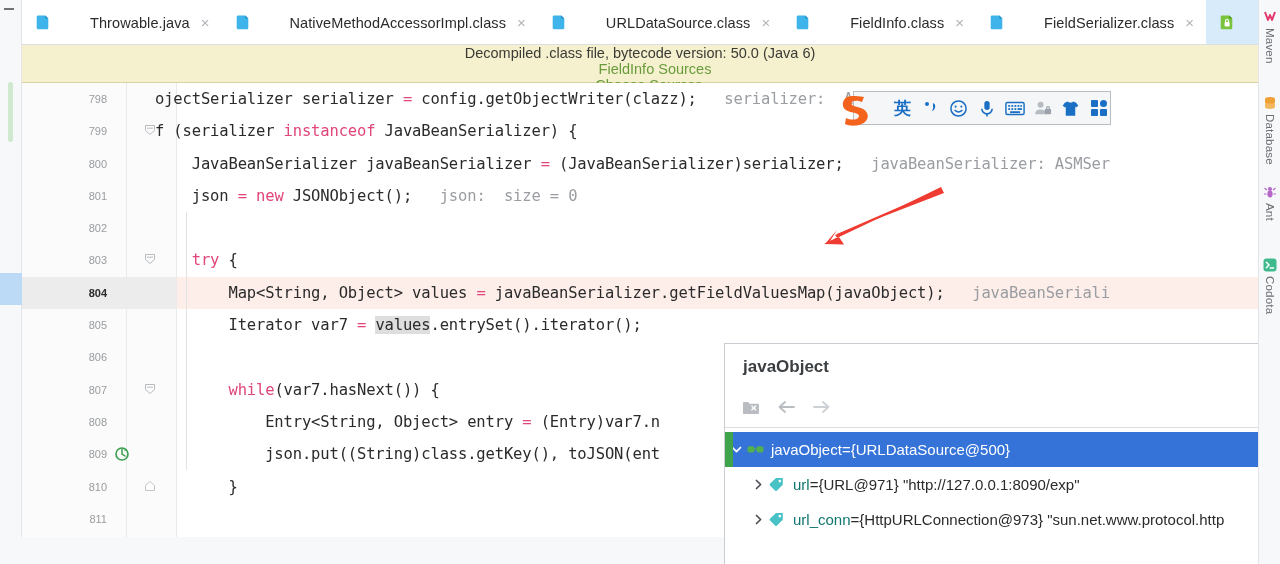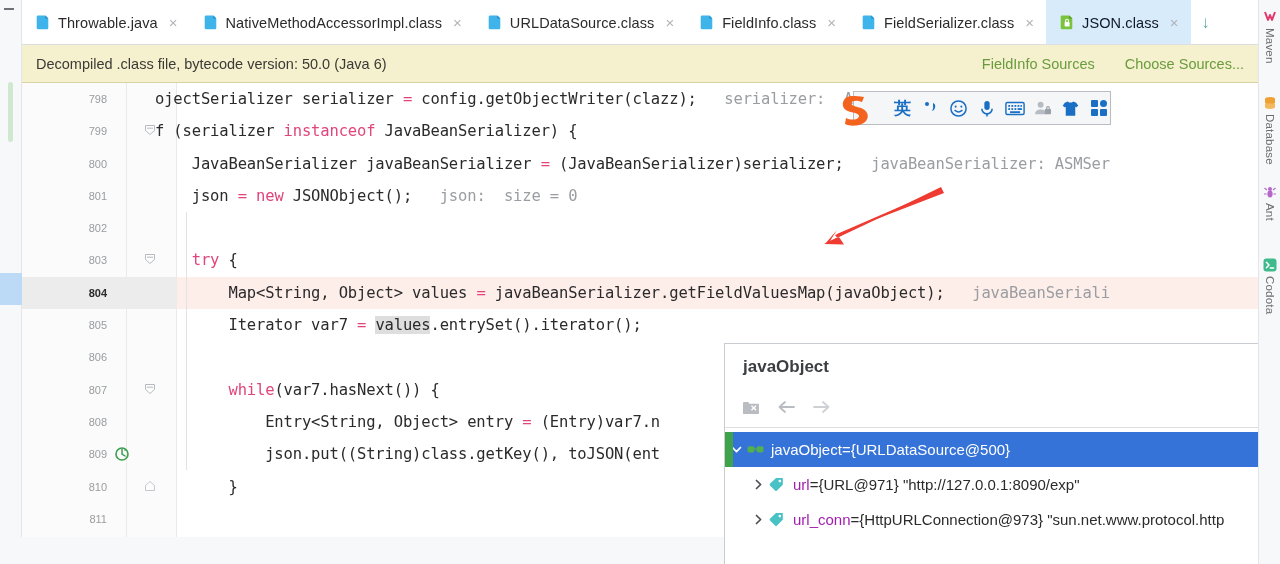--- a/index.html
+++ b/index.html
@@ -35,36 +35,36 @@
     background: #ffffff; border-bottom: 1px solid #dcdfe2;
     display: flex; align-items: stretch; white-space: nowrap; overflow: hidden;
   }
   .tab {
     display: flex; align-items: center; gap: 7px;
     padding: 0 12px 0 13px; height: 45px;
     font-size: 14.5px; color: #2b2b2b; cursor: default; position: relative;
   }
   .tab.active { background: #d8ebfb; }
   .tab.active .tab-label { color: #0f172a; }
-  .tab-label { letter-spacing: .1px; }
+  .tab-label { letter-spacing: .1px; margin-left: 32px; }
   .tab-close {
     font-size: 15px; color: #b0b3b8; line-height: 1; margin-left: 4px;
     font-family: "Liberation Sans", sans-serif;
   }
   .tab-icon { width: 16px; height: 17px; flex: 0 0 16px; position: relative; display:block; }
   .tab-more {
     display: flex; align-items: center; justify-content: center;
     width: 30px; height: 45px; color: #5fa8a8; font-size: 17px;
   }
 
   
   .banner {
     position: absolute; left: 22px; top: 45px; width: 1236px; height: 38px;
     background: #f5f0cd; border-bottom: 1px solid #d9d2a4;
-    display: flex; align-items: center; padding: 0 14px;
+    display: flex; align-items: center; padding: 0 14px; flex-direction: column;
   }
   .banner-text { font-size: 14.5px; color: #3a3a36; flex: 1; }
   .banner-link {
     font-size: 14.5px; color: #6a9c3e; margin-left: 30px; cursor: pointer;
   }
 
   
   .rightbar {
     position: absolute; right: 0; top: 0; width: 22px; height: 564px;
     background: #f7f8fa; border-left: 1px solid #e3e5e8; z-index: 30;
@@ -160,21 +160,21 @@
   }
   .tree-row.selected { background: #3573d8; color: #ffffff; }
   .tree-row.selected::before {
     content: ""; position: absolute; left: 0; top: 0; width: 8px; height: 35px; background: #3ea34a;
   }
   .tw {
     width: 22px; flex: 0 0 22px; display: flex; align-items: center; justify-content: center;
   }
   .tree-row.child .tw { margin-left: 22px; }
   .node-icon { width: 18px; flex: 0 0 18px; margin-right: 6px; display:flex; align-items:center; }
-  .vname { color: #a21caf; }
+  .vname { color: #0f766e; }
   .tree-row.selected .vname { color: #ffffff; }
   .veq { color: #2b2b2b; }
   .tree-row.selected .veq { color: #ffffff; }
 
   
   .ime {
     position: absolute; left: 853px; top: 91px; width: 258px; height: 34px;
     background: #f4f6f8; border: 1px solid #b9bdc2; z-index: 25;
     display: flex; align-items: center;
   }

